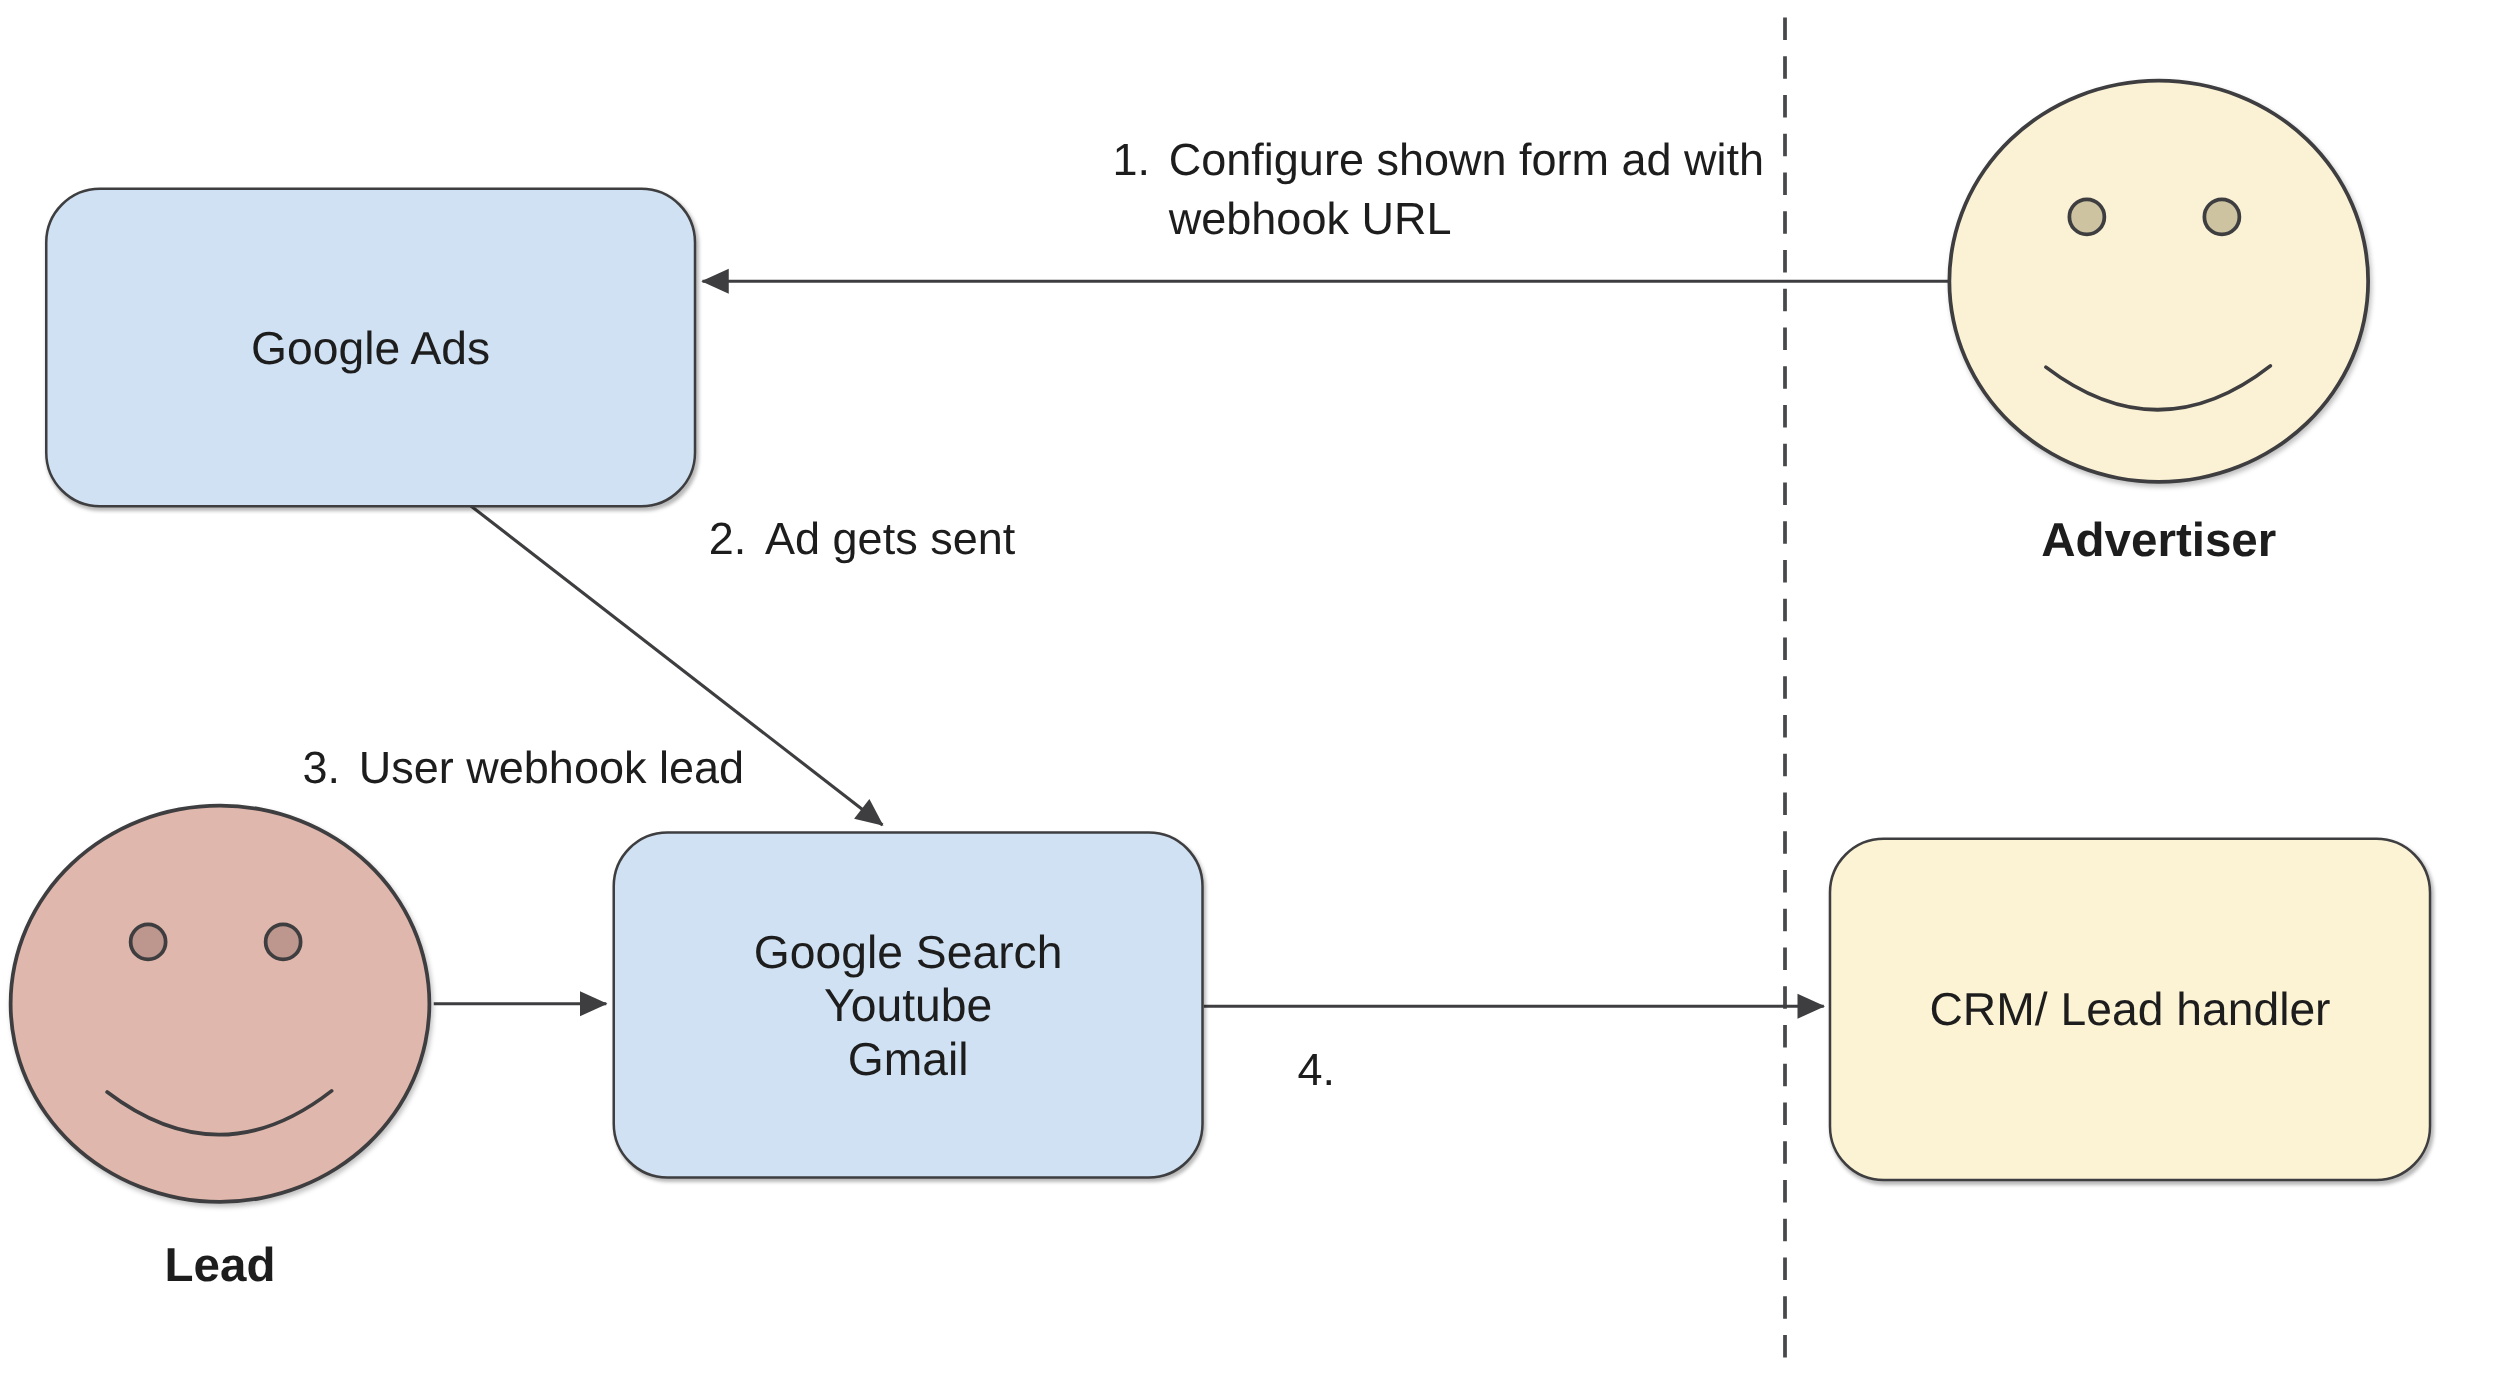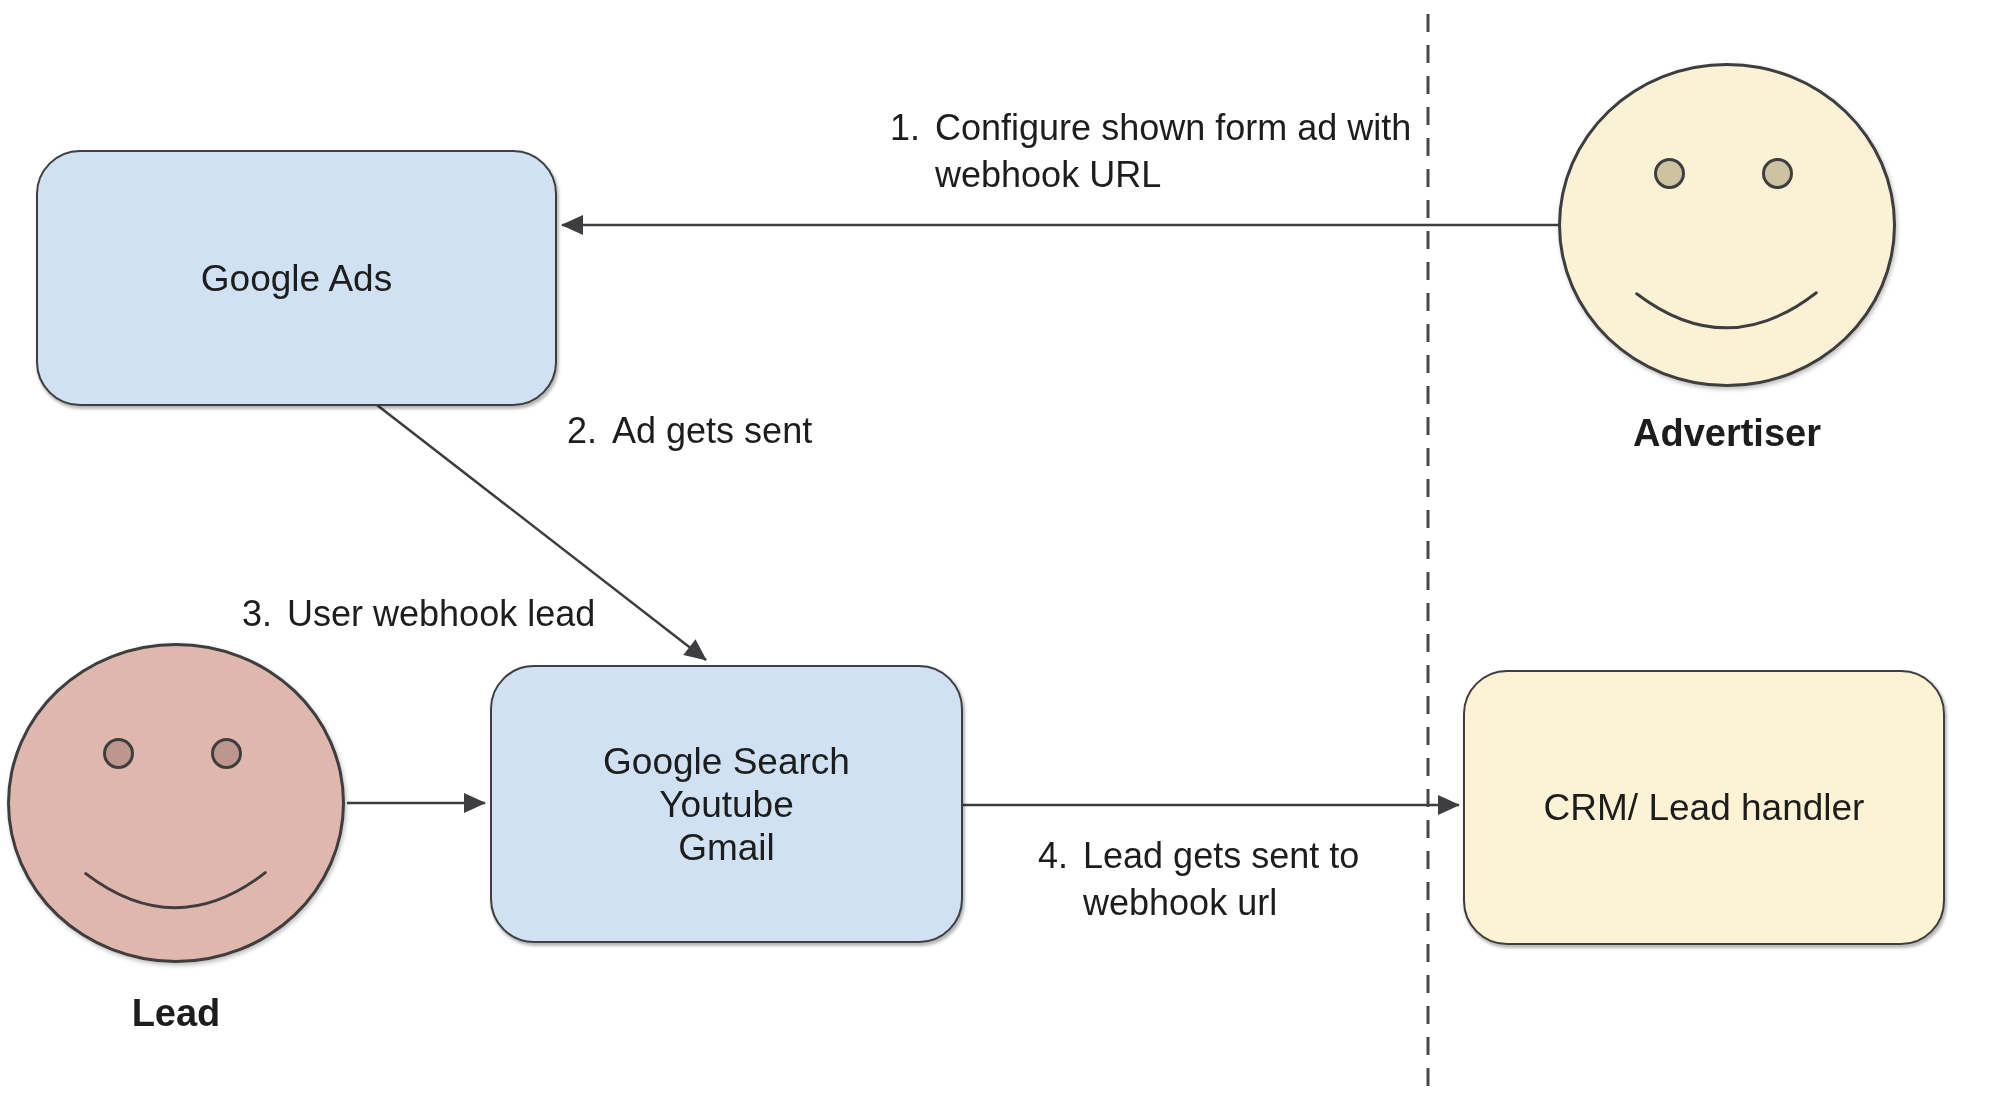--- a/index.html
+++ b/index.html
@@ -165,19 +165,15 @@
   <div class="step step-3">
     <span>3.</span>
     <span>
       <span class="line1" style="display:block">User webhook lead</span>
       <span class="line2" style="display:block"></span>
     </span>
   </div>
 
   <div class="step step-4">
     <span>4.</span>
-    <span>
-      <span class="line1" style="display:block">Lead gets sent to</span>
-      <span class="line2" style="display:block">webhook url</span>
-    </span>
   </div>
 
 </div>
 
 </body></html>

